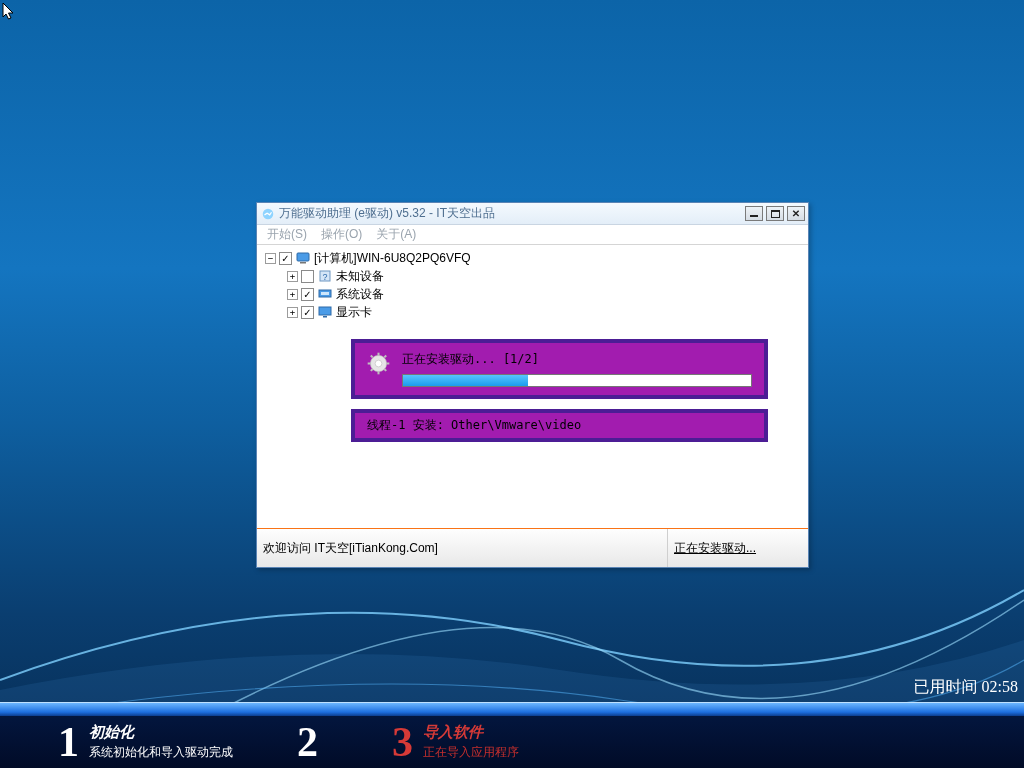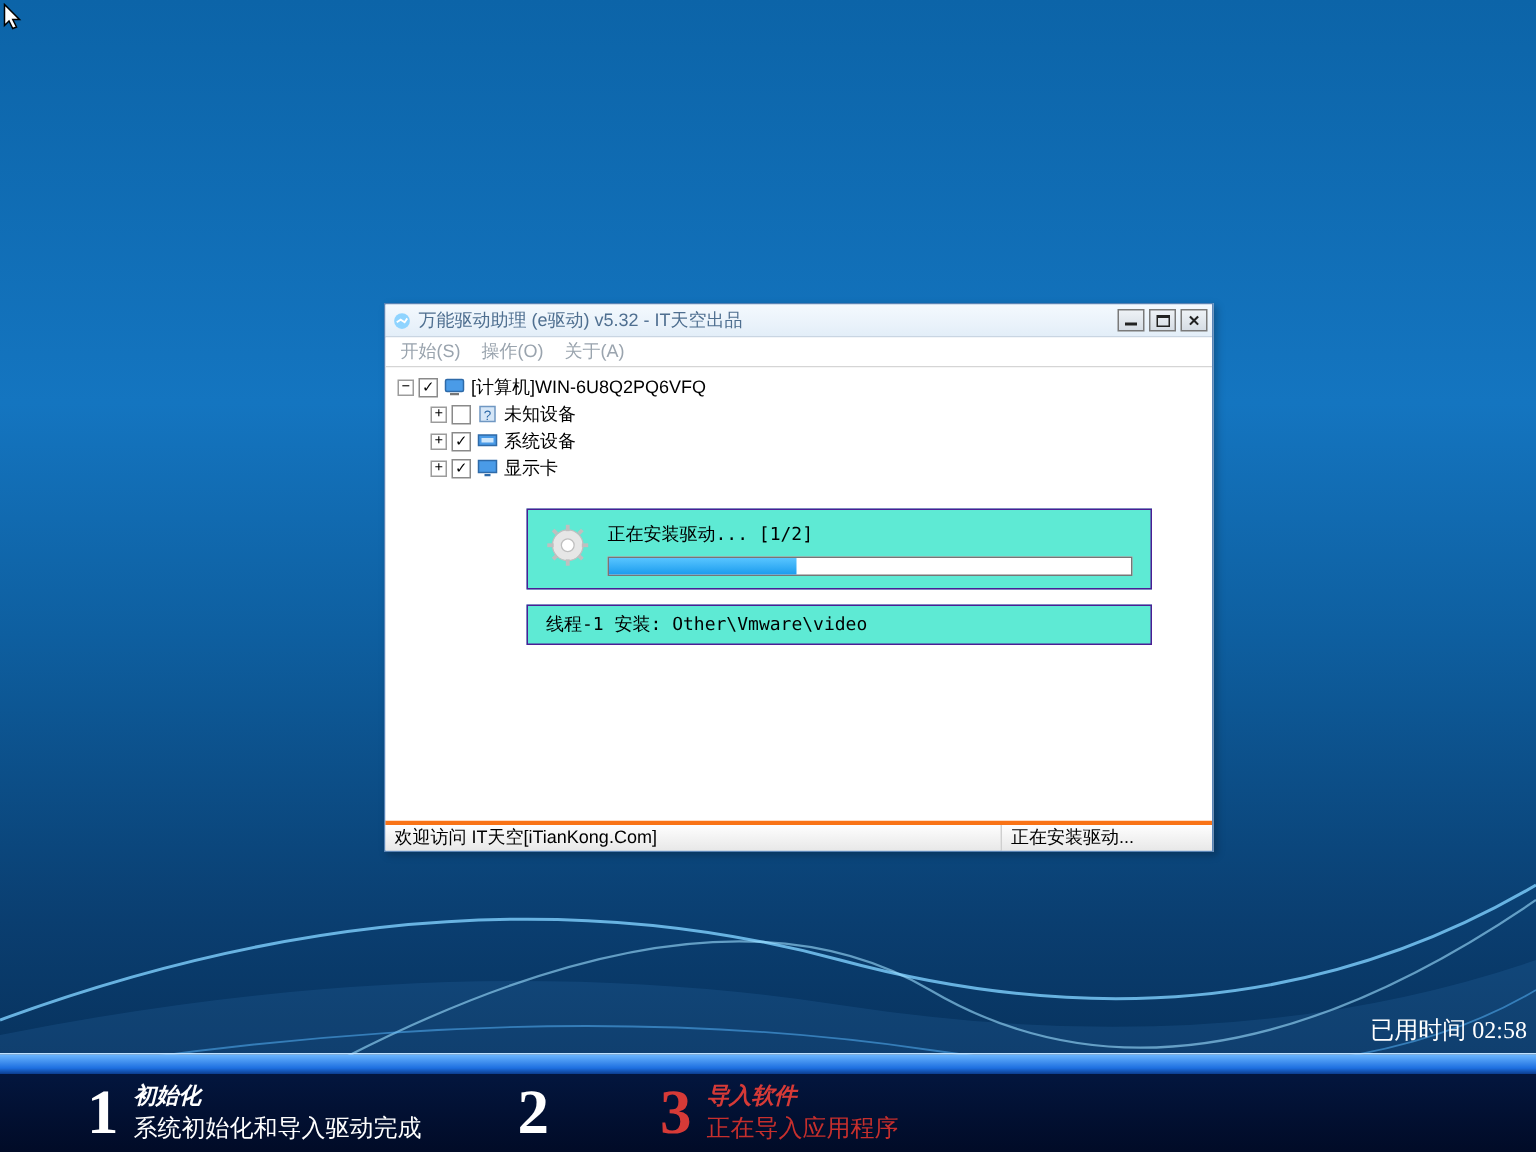--- a/index.html
+++ b/index.html
@@ -71,57 +71,57 @@
   background: #fff; display: inline-flex; align-items:center; justify-content:center;
   margin-right: 3px;
 }
 .cbx.checked::after { content: "✓"; font-size: 10px; color:#000; }
 .node-icon { width: 16px; height: 16px; margin-right: 3px; display:inline-block; }
 .tree .child { margin-left: 22px; }
 
 
 .panel {
   margin: 6px 36px 0 90px;
-  border: 1px solid #4c1d95;
-  background: #5eead4;
+  border: 4px solid #4c1d95;
+  background: #a21caf;
   padding: 8px 12px;
 }
 .panel.first { margin-top: 18px; display:flex; align-items:center; min-height:52px; }
 .gear { width: 34px; height: 34px; margin-right: 12px; }
 .prog-block { flex: 1; }
 .prog-label { font-family: SimSun, monospace; font-size: 12px; color:#000; margin-bottom: 6px; }
 .prog-bar-c { width: 350px; height: 13px; border: 1px solid #767676; background:#fff; }
 .prog-bar-f { height: 100%; background: linear-gradient(180deg,#58c5ff,#1b9cee); }
 .panel.second { margin-top: 10px; padding: 4px 12px; font-family: SimSun, monospace; font-size:12px; color:#000; }
 
 
-.statusbar { border-top: 3px solid #f97316; display:flex; height: 20px; }
+.statusbar { border-top: 1px solid #f97316; display:flex; height: 39px; }
 .status-cell { border-right: 1px solid #cfcfcf; display:flex; align-items:center; padding: 0 6px; font-size:12px; }
 .status-cell.c1 { flex: 1; background: linear-gradient(180deg,#fefefe,#e8e8e8); }
-.status-cell.c2 { width: 140px; background: linear-gradient(180deg,#fefefe,#e8e8e8); border-right:none; }
+.status-cell.c2 { width: 140px; background: linear-gradient(180deg,#fefefe,#e8e8e8); border-right:none;text-decoration:underline; }
 
 
 .bottom {
   position: absolute; left: 0; bottom: 0; width: 1024px; height: 66px;
   z-index: 20;
 }
 .time-label { position:absolute; bottom: 70px; right: 6px; color:#fff; font-family: SimSun; font-size: 16px; z-index:20; }
 .blue-bar { position:absolute; top: 0; left:0; width:100%; height: 14px;
   background: linear-gradient(180deg,#6bb6ff,#1d6fe0 70%,#0c3d8e);
   border-top: 1px solid #bfe1ff;
 }
 .steps {
   position:absolute; top: 14px; left: 0; width: 100%; height: 52px;
   background: linear-gradient(180deg,#03163e 0%, #010b27 100%);
   display:flex; align-items:center;
 }
 .step { display:flex; align-items:center; margin-left: 64px; }
 .step .num { font-family: "Times New Roman",serif; font-size: 42px; font-weight: bold; margin-right: 10px; line-height:1; }
 .step .txts .t1 { font-size: 15px; font-weight: bold; font-style: italic; }
-.step .txts .t2 { font-size: 16px; margin-top: 2px; }
+.step .txts .t2 { font-size: 12px; margin-top: 2px; }
 .step.done .num, .step.done .t1, .step.done .t2 { color:#fff; }
 .step.active .num { color: #d63a37; }
 .step.active .t1 { color: #d63a37; }
 .step.active .t2 { color: #c62f2d; }
 </style>
 </head>
 <body>
 
 <svg class="cursor" viewBox="0 0 14 20">
   <path d="M1 1 L1 15 L4 12 L6.5 17 L9 16 L6.5 11 L11 11 Z" fill="#fff" stroke="#000" stroke-width="1"></path>

